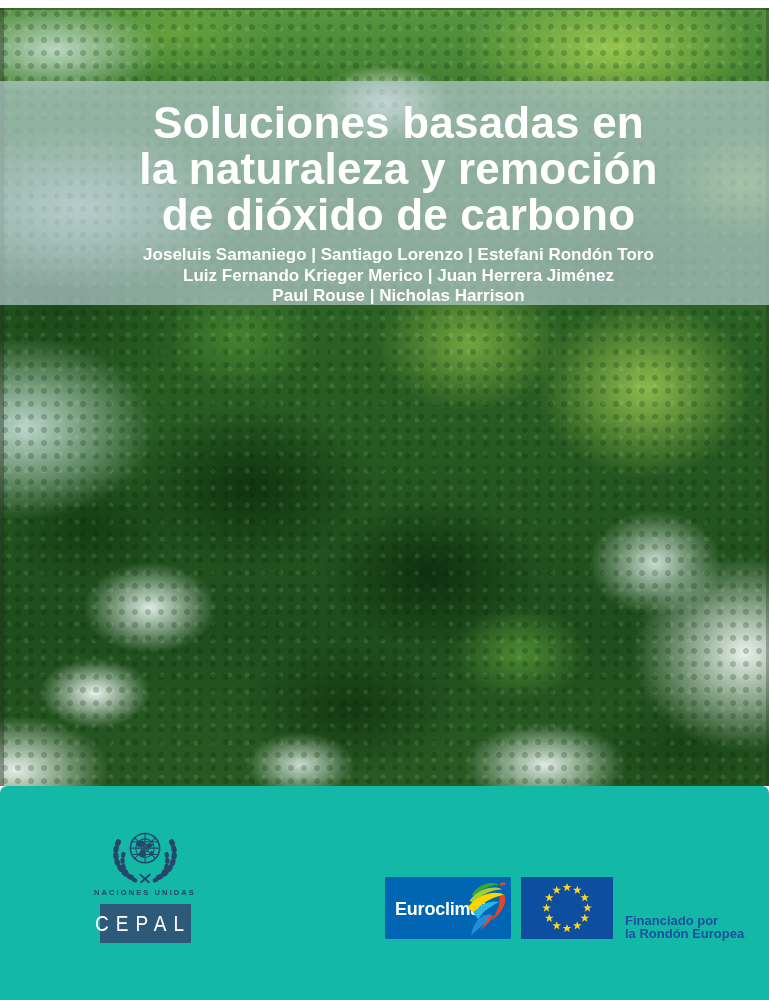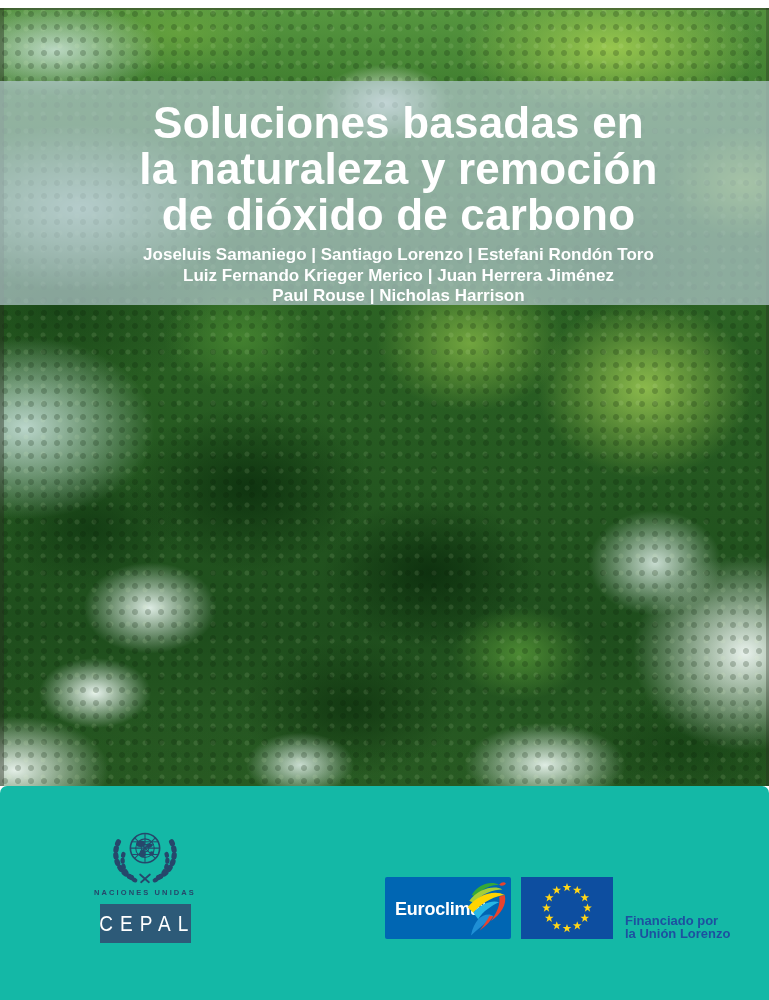--- a/index.html
+++ b/index.html
@@ -84,21 +84,21 @@
   .footer { position:absolute; left:0; top:778px; width:769px; height:222px; background:#14b8a6;border-radius:7px; }
 
   .un-group { position:absolute; left:75px; top:0; width:140px; text-align:center; }
   .un-emblem { position:absolute; left:31px; top:36px; width:78px; height:64px; }
   .un-caption {
     position:absolute; left:0; top:102px; width:140px;
     color:#26476b; font-size:7.5px; font-weight:bold; letter-spacing:2.1px; white-space:nowrap;
   }
   .cepal-box {
     position:absolute; left:100px; top:118px; width:91px; height:39px;
-    background:#2d5a78; display:flex; align-items:center; justify-content:center;
+    background:#2d5a78; display:flex; align-items:center; justify-content:flex-end;
   }
   .cepal-text {
     color:#ffffff; font-size:19px; font-weight:normal;
     letter-spacing:7px; text-indent:3.5px; transform:scaleY(1.12);
   }
 
   .euroclima-box {
     position:absolute; left:385px; top:91px; width:126px; height:62px;
     background:#0066b3; border-radius:2px;
   }
@@ -199,17 +199,17 @@
           <polygon points="46.00,46.90 47.09,50.00 50.37,50.08 47.76,52.07 48.70,55.22 46.00,53.35 43.30,55.22 44.24,52.07 41.63,50.08 44.91,50.00" fill="#ffd617"></polygon>
           <polygon points="35.75,44.15 36.84,47.26 40.12,47.33 37.51,49.33 38.45,52.47 35.75,50.60 33.05,52.47 33.99,49.33 31.38,47.33 34.66,47.26" fill="#ffd617"></polygon>
           <polygon points="28.25,36.65 29.33,39.75 32.62,39.83 30.01,41.82 30.95,44.97 28.25,43.10 25.54,44.97 26.49,41.82 23.87,39.83 27.16,39.75" fill="#ffd617"></polygon>
           <polygon points="25.50,26.40 26.59,29.50 29.87,29.58 27.26,31.57 28.20,34.72 25.50,32.85 22.80,34.72 23.74,31.57 21.13,29.58 24.41,29.50" fill="#ffd617"></polygon>
           <polygon points="28.25,16.15 29.33,19.25 32.62,19.33 30.01,21.32 30.95,24.47 28.25,22.60 25.54,24.47 26.49,21.32 23.87,19.33 27.16,19.25" fill="#ffd617"></polygon>
           <polygon points="35.75,8.65 36.84,11.75 40.12,11.83 37.51,13.82 38.45,16.97 35.75,15.10 33.05,16.97 33.99,13.82 31.38,11.83 34.66,11.75" fill="#ffd617"></polygon>
         </svg>
     </div>
     <div class="funding-text">
       <div>Financiado por</div>
-      <div>la Unión Lorenzo</div>
+      <div>la Rondón Europea</div>
     </div>
 
   </div>
 </div>
 
 </body></html>

